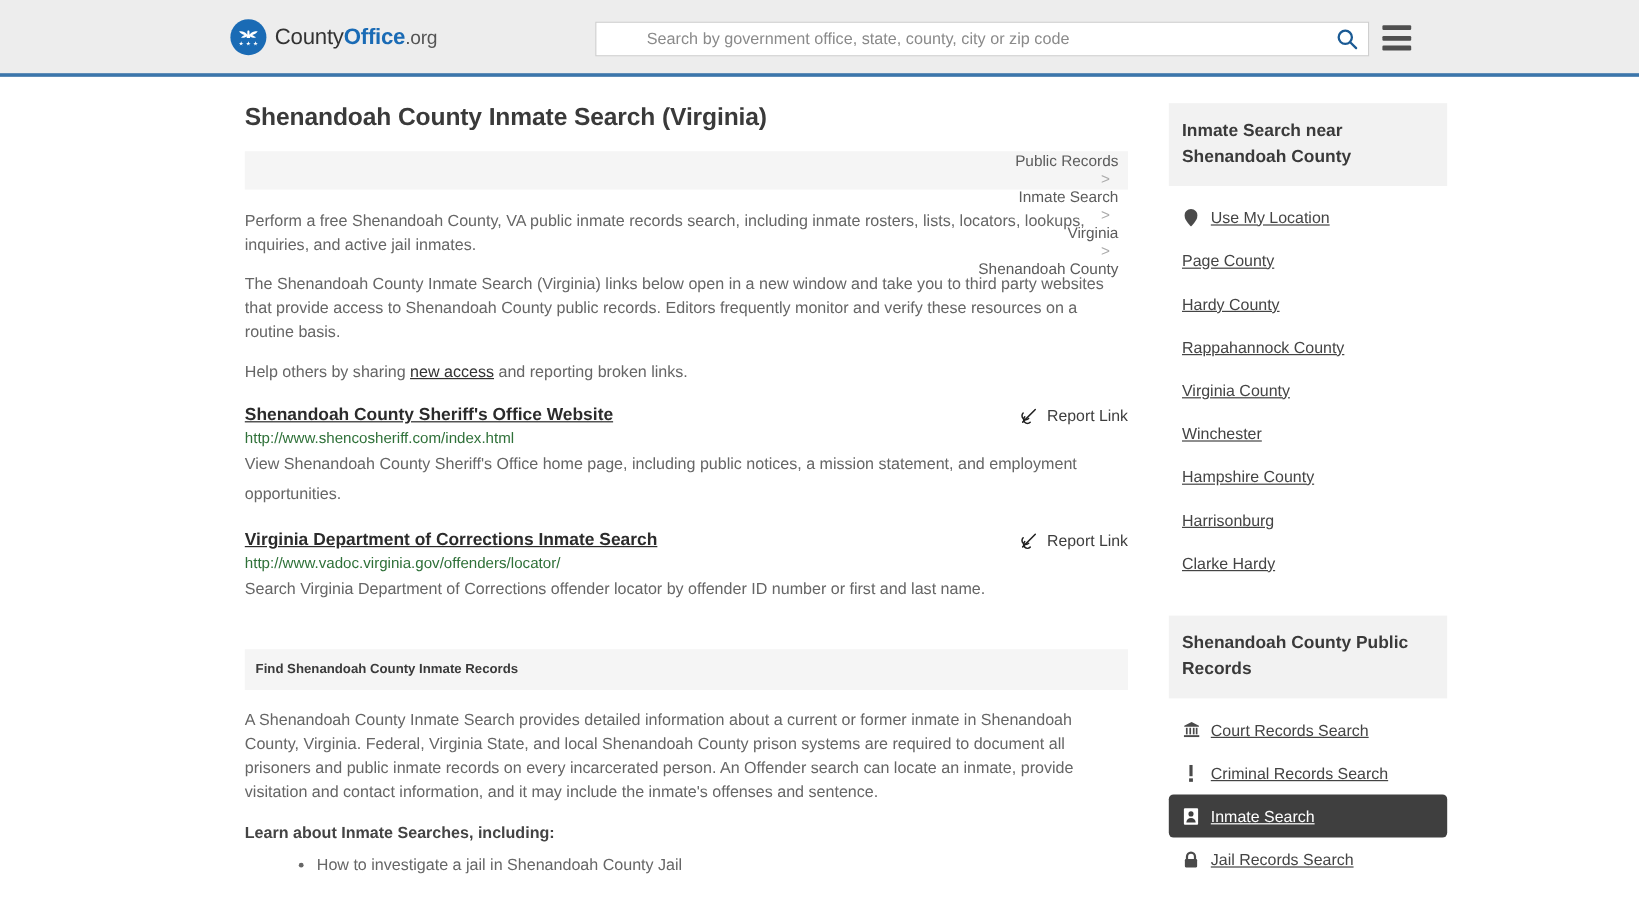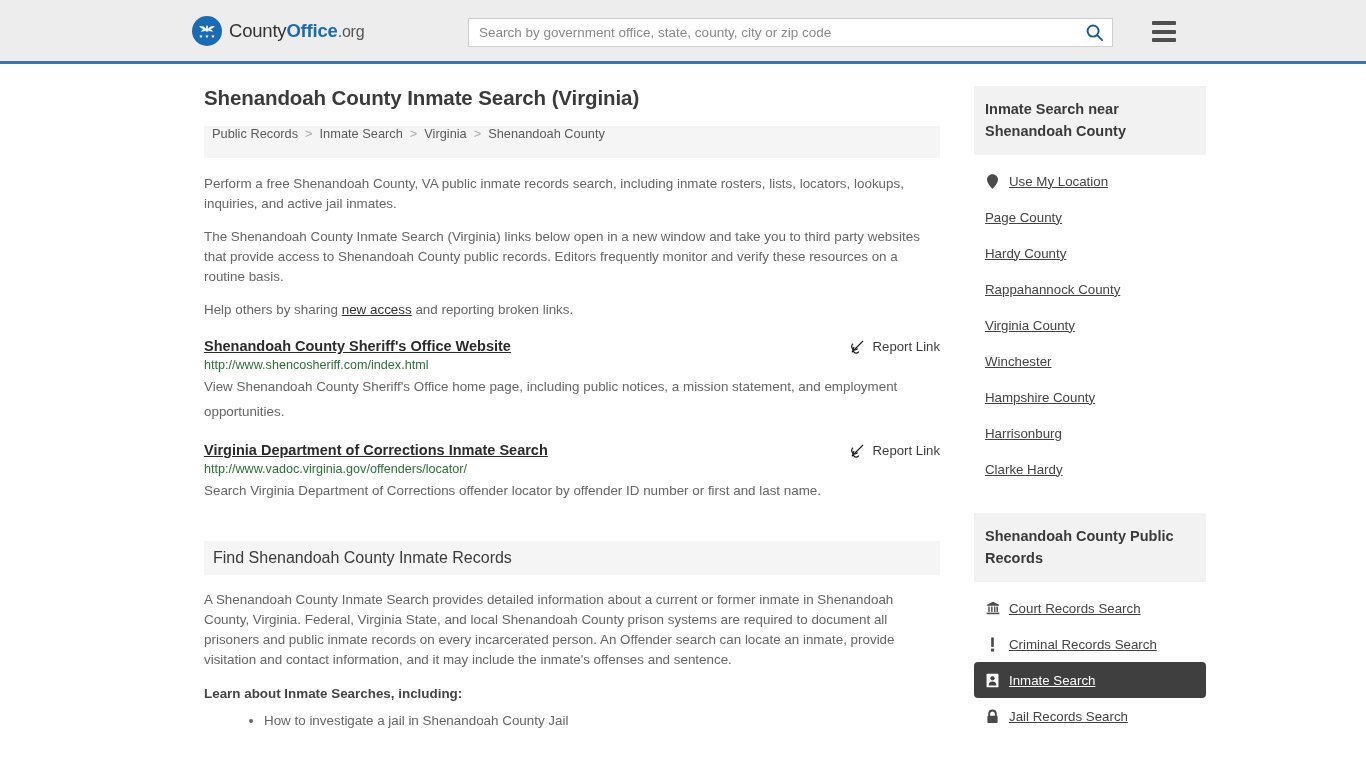--- a/index.html
+++ b/index.html
@@ -42,28 +42,29 @@
     font-size: 18.5px;
     letter-spacing: -0.2px;
     white-space: nowrap;
   }
   .logo-text .c1 { color: #333333; }
   .logo-text .c2 { color: #1a6bb5; font-weight: bold; }
   .logo-text .c3 { color: #555555; font-size: 16px; }
 
   .search-wrap {
     position: absolute;
-    left: 468px;
+    left: 496px;
     top: 18px;
     width: 645px;
     height: 29px;
     background: #ffffff;
     border: 1px solid #cfcfcf;
     display: flex;
     align-items: center;
+    padding-left: 32px;
   }
   .search-input {
     flex: 1;
     border: none;
     outline: none;
     font-family: "Liberation Sans", sans-serif;
     font-size: 13.5px;
     color: #555;
     padding: 0 10px;
     background: transparent;
@@ -116,25 +117,26 @@
     color: #3a3a3a;
     margin: 0 0 16px 0;
     font-weight: bold;
     letter-spacing: -0.1px;
   }
 
   .breadcrumb {
     background: #f5f5f5;
     height: 32px;
     display: flex;
-    align-items: flex-start;
+    align-items: flex-end;
     padding: 0 8px;
     font-size: 12.8px;
     color: #888;
     margin-bottom: 16px;
+    flex-direction: column;
   }
   .breadcrumb a {
     color: #5b5b5b;
     text-decoration: none;
   }
   .breadcrumb .sep { margin: 0 7px; color: #aaa; }
   .breadcrumb .current { color: #5b5b5b; }
 
   p.body-text {
     font-size: 13.4px;
@@ -191,22 +193,22 @@
   .section-bar {
     background: #f5f5f5;
     height: 34px;
     display: flex;
     align-items: center;
     padding: 0 9px;
     margin-top: 38px;
   }
   .section-bar h2 {
     margin: 0;
-    font-size: 16px;
-    font-weight: normal;
+    font-size: 11px;
+    font-weight: bold;
     color: #3a3a3a;
   }
   .section-body {
     font-size: 13.4px;
     line-height: 20px;
     color: #666;
     margin-top: 15px;
   }
   .learn-heading {
     font-size: 13.4px;

